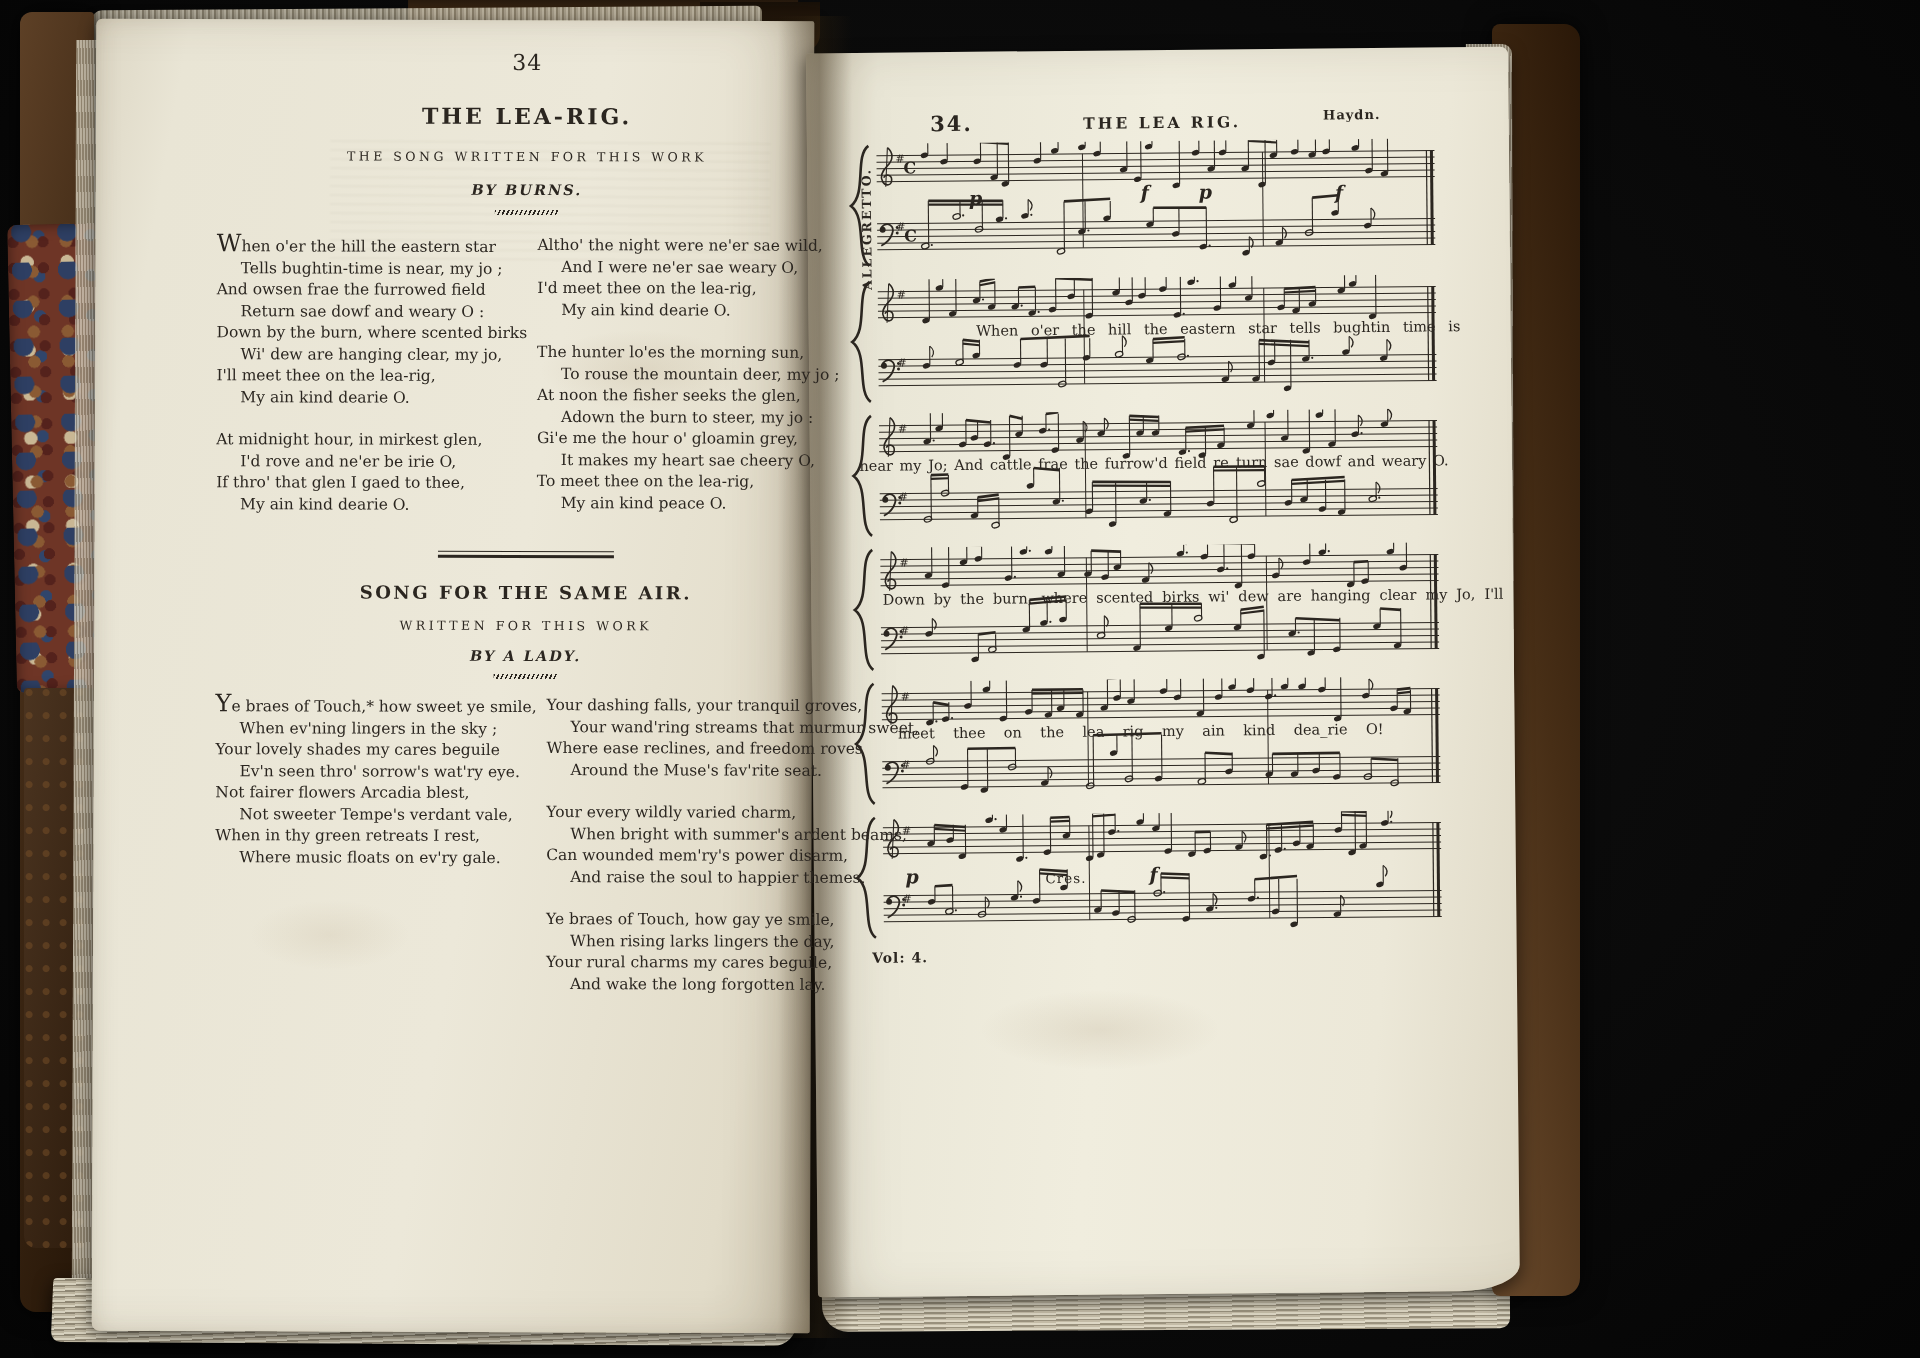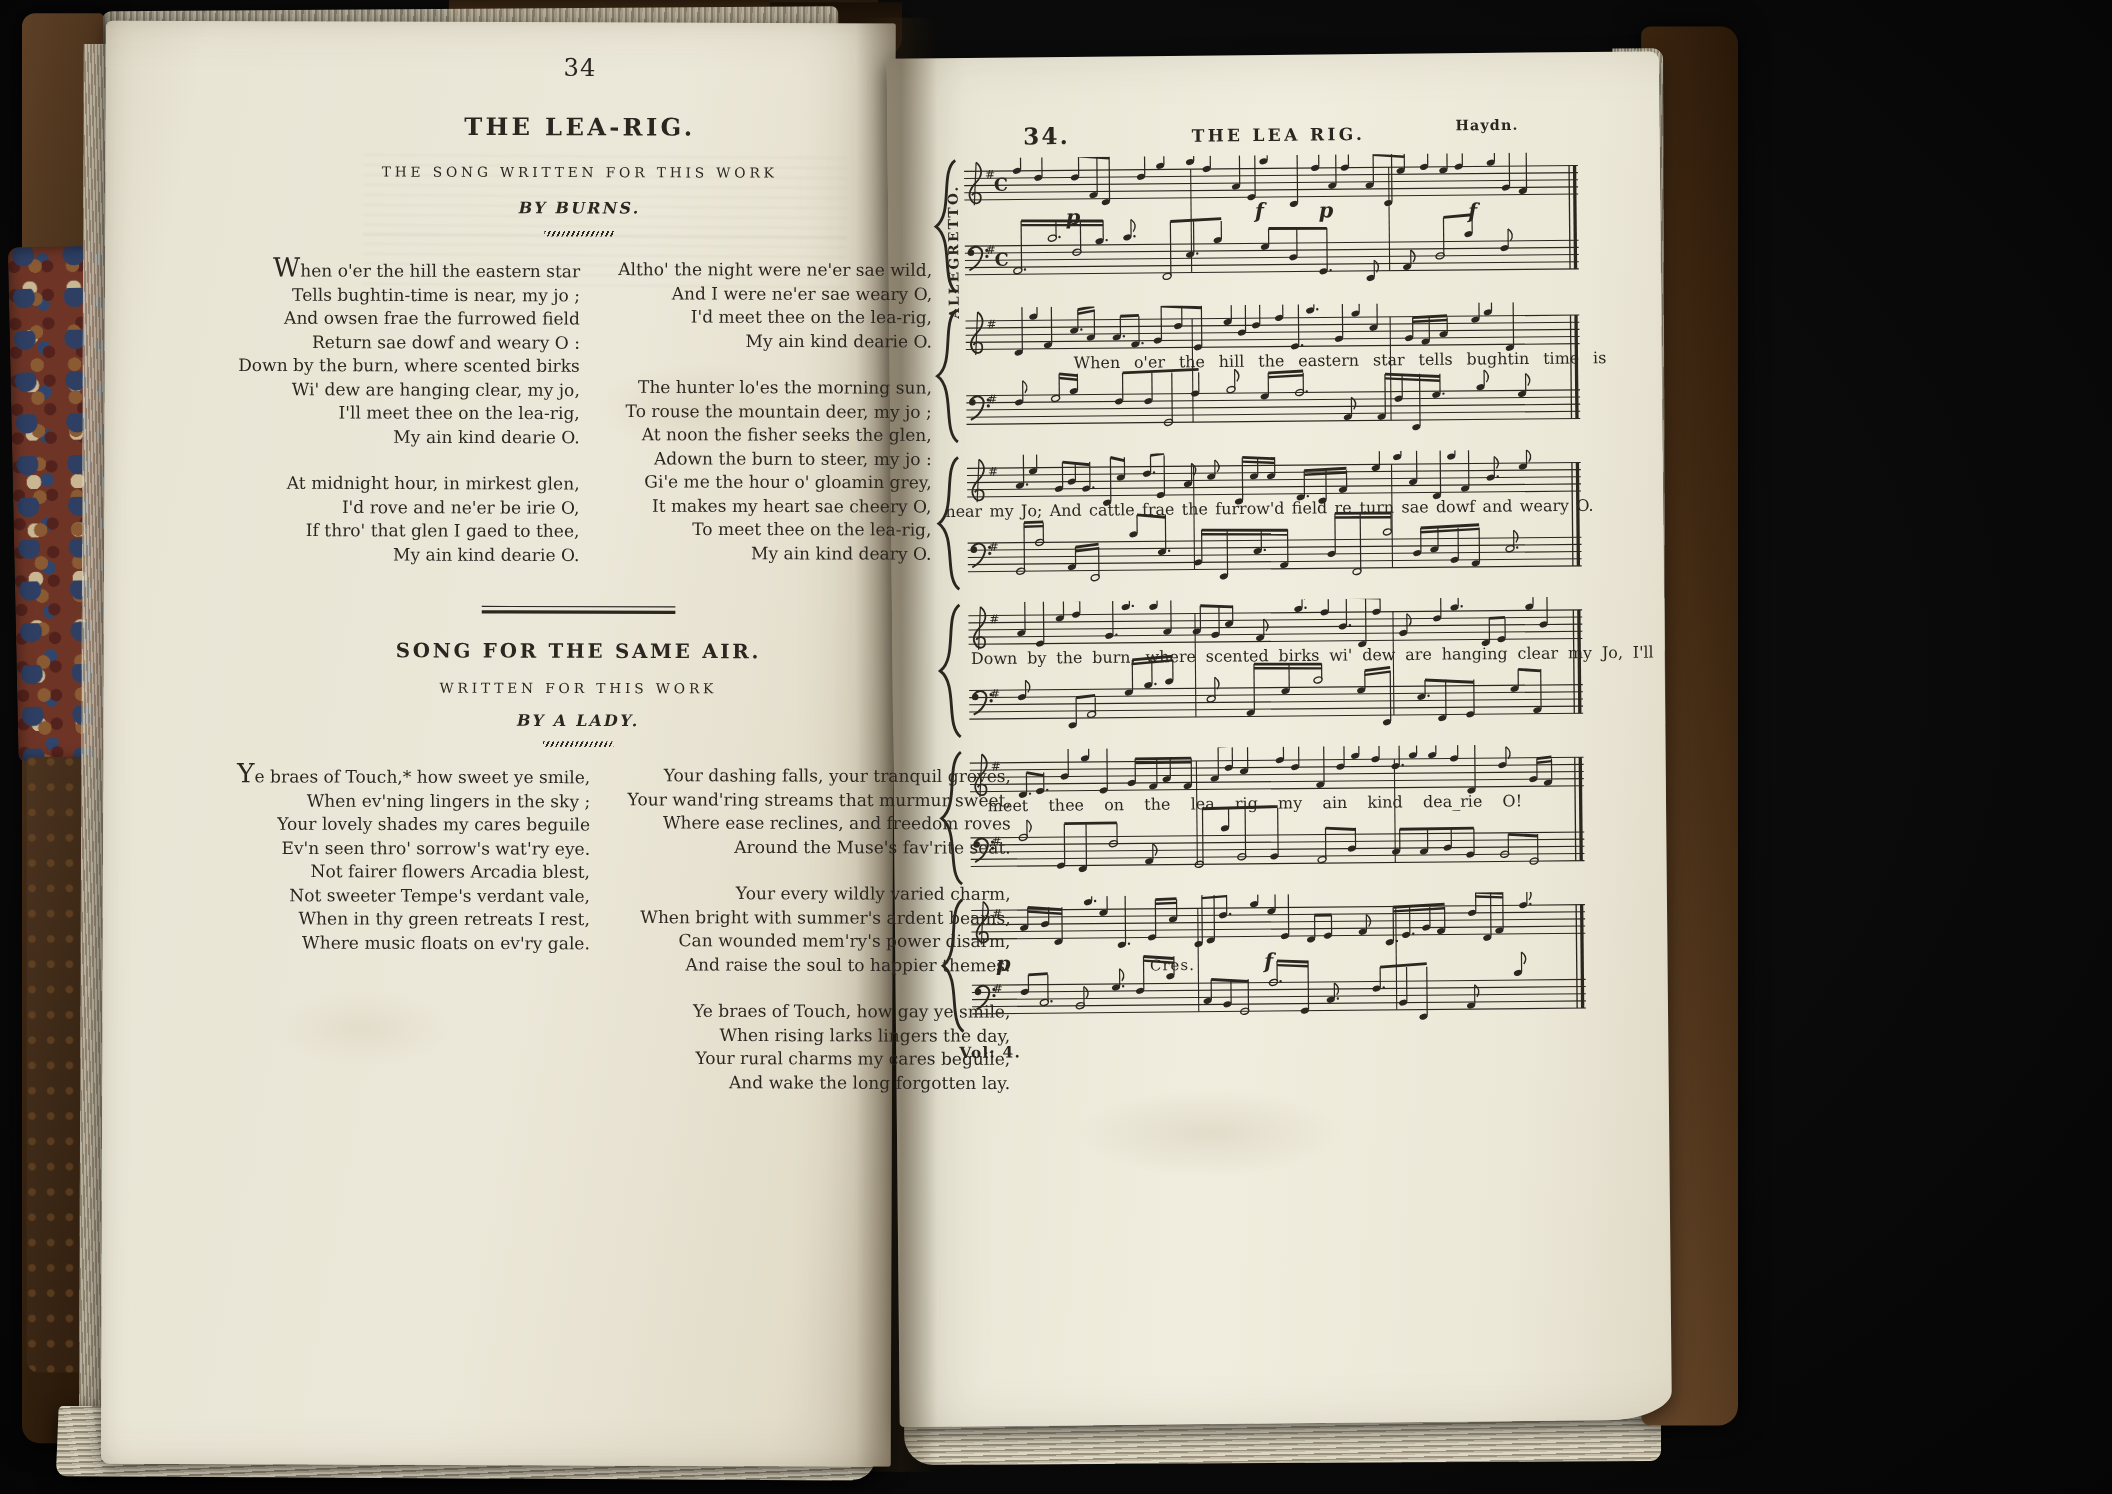--- a/index.html
+++ b/index.html
@@ -47,21 +47,21 @@
   .lp-content{position:absolute;left:216px;top:50px;width:620px;transform:rotate(.15deg);}
   .lp-pageno{text-align:center;font-size:22px;letter-spacing:1px;margin-bottom:28px;}
   .lp-title{text-align:center;font-size:22px;letter-spacing:3px;font-weight:bold;margin-bottom:20px;}
   .lp-sub{text-align:center;font-size:12.5px;letter-spacing:3.5px;margin-bottom:17px;}
   .lp-by{text-align:center;font-size:14.5px;font-style:italic;font-weight:bold;letter-spacing:2px;margin-bottom:12px;}
   .squig{width:64px;height:5px;margin:0 auto 20px auto;background:repeating-linear-gradient(115deg,#2b2620 0 1.5px,rgba(0,0,0,0) 1.5px 4px);}
   .dbl-rule{width:176px;margin:4px auto 24px auto;border-top:1.5px solid #2b2620;border-bottom:3px solid #2b2620;height:3px;}
   .vrow{display:flex;gap:10px;margin-bottom:14px;}
   .vcol{flex:0 0 300px;}
   .vcol + .vcol{flex:0 0 310px;}
-  .stanza{margin-bottom:21px;text-align:right;}
+  .stanza{margin-bottom:21px;}
   .vline{font-size:15.5px;line-height:21.5px;white-space:nowrap;}
   .vline:nth-child(even){padding-left:24px;}
   .vcol.lead .stanza:first-child .vline:first-child::first-letter{font-size:1.55em;line-height:.8;}
   .footnote{font-size:12.5px;line-height:17.5px;width:566px;margin-top:14px;text-align:justify;}
 
   
   .rp-content{position:absolute;left:812px;top:50px;width:702px;height:1244px;transform:rotate(-.55deg);transform-origin:40px 60px;}
   .rp-head{position:absolute;left:0;top:62px;width:100%;height:30px;}
   .rp-pageno{position:absolute;left:118px;top:0;font-size:21px;font-weight:bold;letter-spacing:2px;}
   .rp-title{position:absolute;left:240px;top:4px;width:220px;text-align:center;font-size:15.5px;font-weight:bold;letter-spacing:3px;}
@@ -139,21 +139,21 @@
             <div class="vline">My ain kind dearie O.</div>
           </div>
           <div class="stanza">
             <div class="vline">The hunter lo'es the morning sun,</div>
             <div class="vline">To rouse the mountain deer, my jo ;</div>
             <div class="vline">At noon the fisher seeks the glen,</div>
             <div class="vline">Adown the burn to steer, my jo :</div>
             <div class="vline">Gi'e me the hour o' gloamin grey,</div>
             <div class="vline">It makes my heart sae cheery O,</div>
             <div class="vline">To meet thee on the lea-rig,</div>
-            <div class="vline">My ain kind deary O.</div>
+            <div class="vline">My ain kind peace O.</div>
           </div>
         </div>
     </div>
 
     <div class="dbl-rule"></div>
 
     <div class="lp-title" style="font-size:18px;letter-spacing:2.5px;margin-bottom:15px;">SONG FOR THE SAME AIR.</div>
     <div class="lp-sub" style="margin-bottom:14px;">WRITTEN FOR THIS WORK</div>
     <div class="lp-by" style="margin-bottom:10px;">BY A LADY.</div>
     <div class="squig" style="margin-bottom:16px;"></div>

